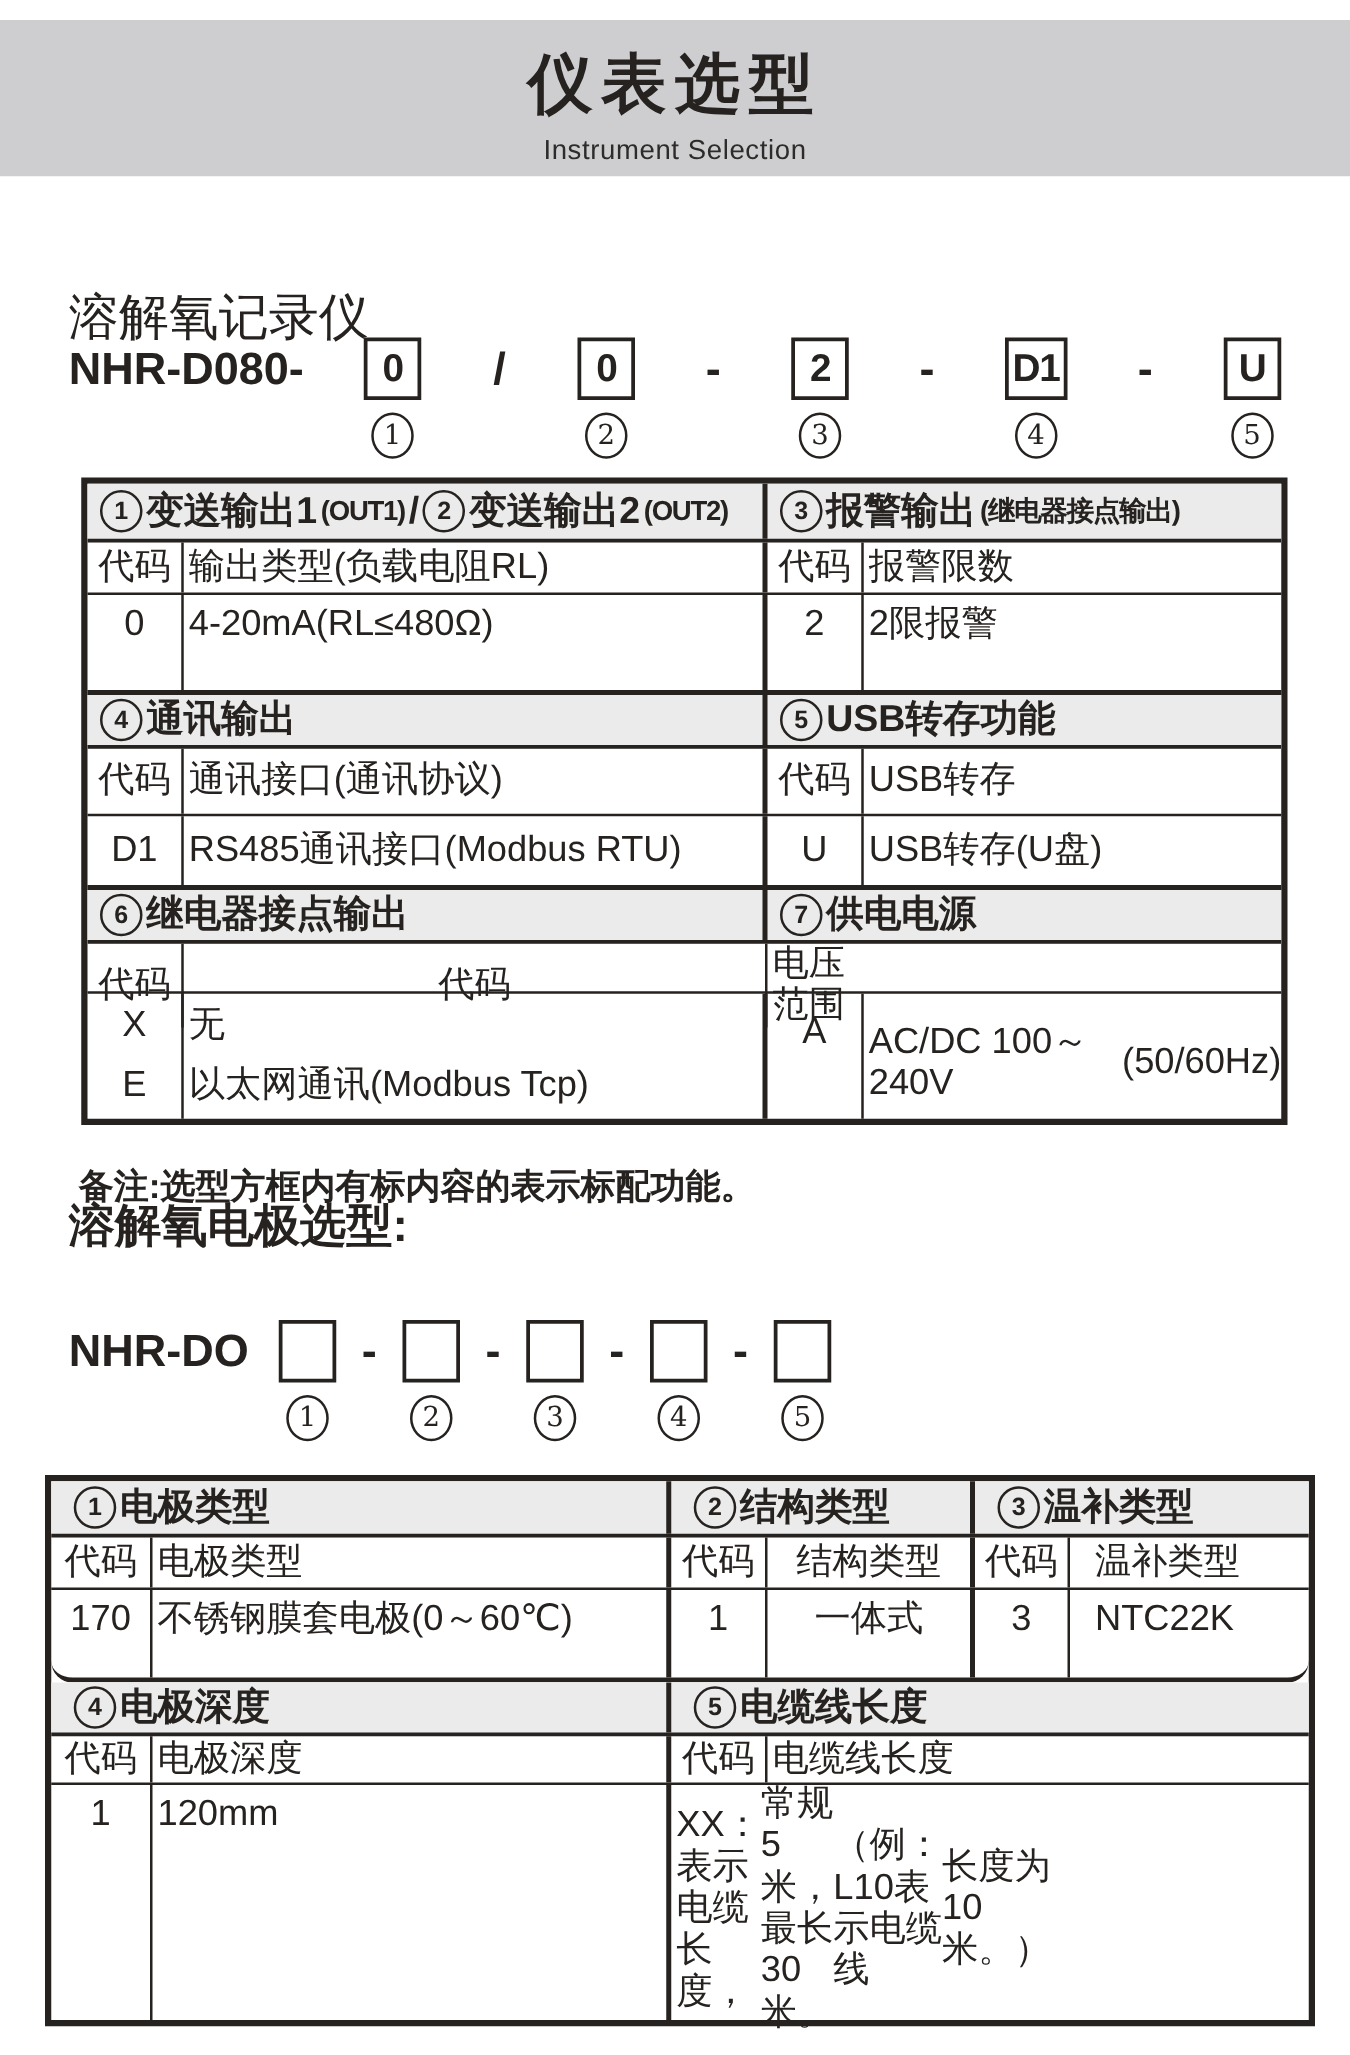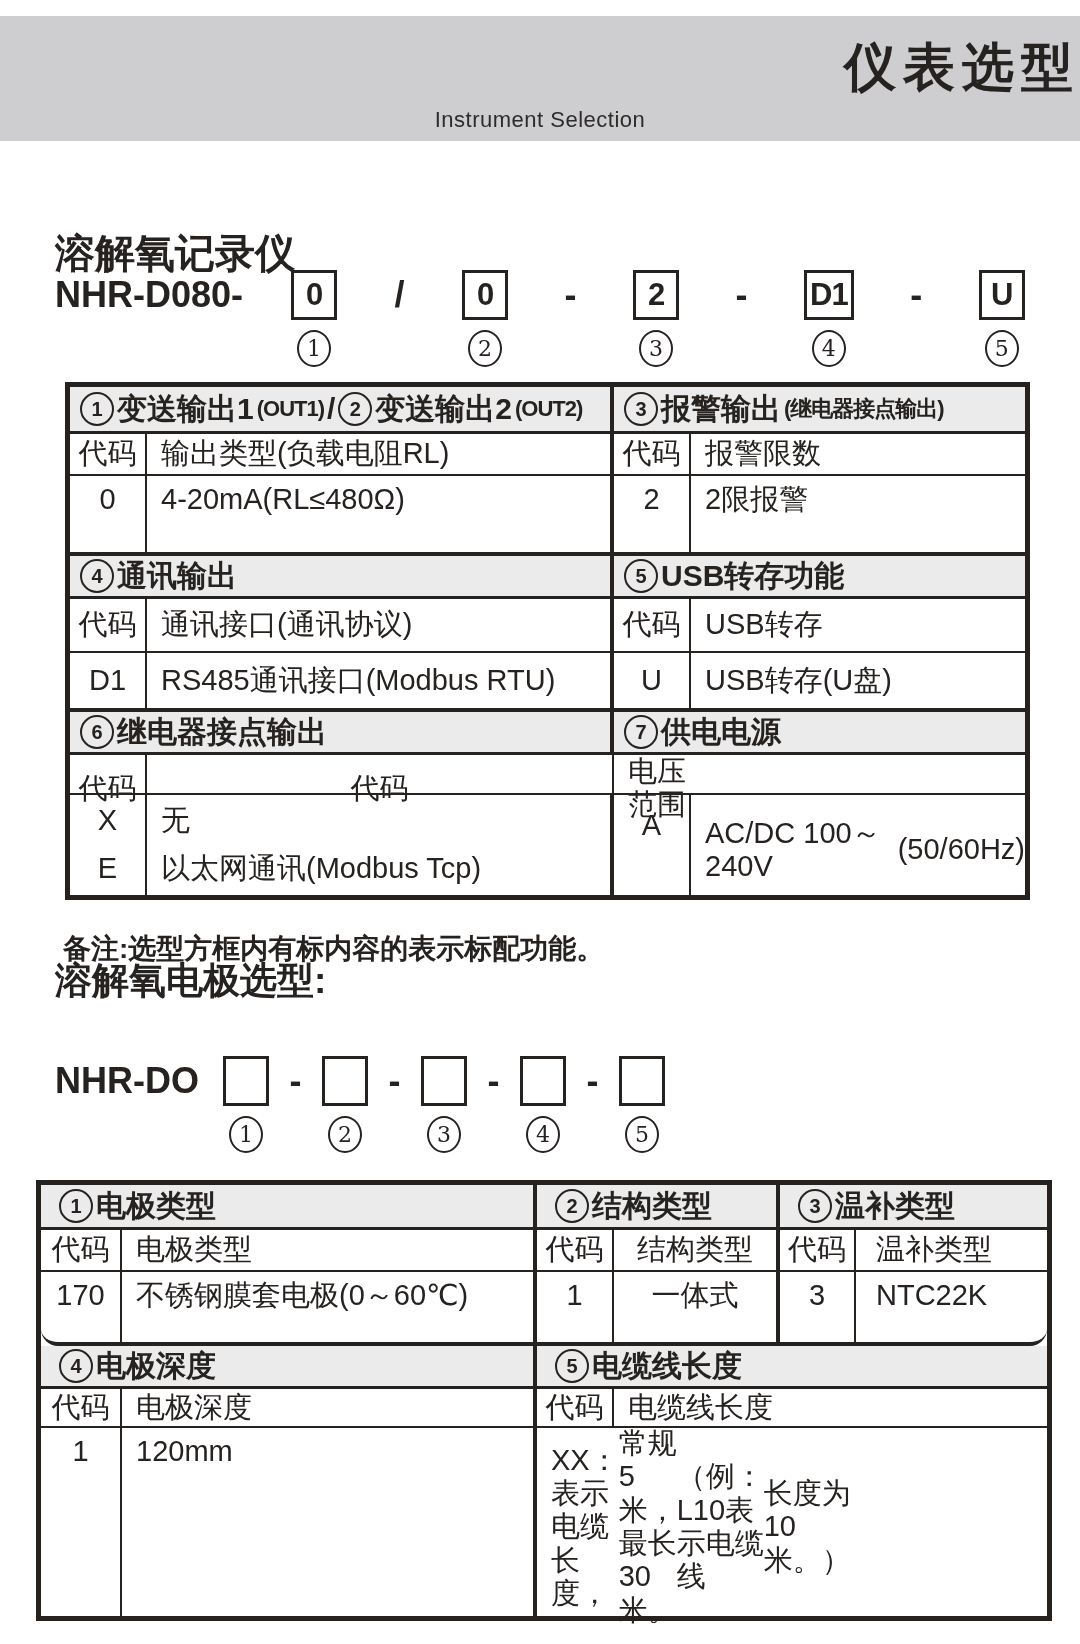--- a/index.html
+++ b/index.html
@@ -9,24 +9,24 @@
   }
   *{margin:0;padding:0;}
   html,body{background:#fff;}
   body{
     position:relative;width:1080px;height:1644px;
     font-family:"Liberation Sans","DejaVu Sans",sans-serif;
     color:var(--ink);overflow:hidden;
   }
   
   .banner{position:absolute;left:0;top:16px;width:1080px;height:125px;background:var(--banner);text-align:center;}
-  .banner-title{font-size:52px;font-weight:700;letter-spacing:7px;padding-top:17px;text-align:right;}
+  .banner-title{font-size:52px;font-weight:700;letter-spacing:7px;padding-top:17px;}
   .banner-sub{font-size:22px;font-weight:400;letter-spacing:.5px;margin-top:4px;color:#2e2b2b;}
   
-  .sec-title{position:absolute;left:55px;font-size:40px;font-weight:700;}
+  .sec-title{position:absolute;left:55px;font-size:40px;font-weight:400;}
   .sec-title.bold{font-weight:700;font-size:37px;}
   .note-line{position:absolute;left:63px;top:930px;font-size:28px;font-weight:700;}
   
   .model-line{position:absolute;left:55px;display:flex;align-items:flex-start;}
   .model-prefix{font-size:36px;font-weight:600;line-height:50px;margin-right:12px;white-space:nowrap;}
   .munit{display:flex;flex-direction:column;align-items:center;}
   .mbox{min-width:46px;height:50px;border:3px solid var(--ink);box-sizing:border-box;
         display:flex;align-items:center;justify-content:center;
         font-size:31px;font-weight:600;letter-spacing:-1px;padding:0 3px;background:#fff;}
   .msep{width:53px;height:50px;display:flex;align-items:center;justify-content:center;
@@ -52,21 +52,21 @@
   .cell{box-sizing:border-box;display:flex;align-items:center;font-size:29px;line-height:1.15;}
   .br2{border-right:2px solid var(--ink);}
   .br4{border-right:4px solid var(--ink);}
   .band-row{background:var(--band);}
   .band-cell{font-weight:700;font-size:30px;padding-left:10px;white-space:nowrap;gap:3px;}
   .band-cell.pad18{padding-left:18px;}
   .band-p{font-size:22px;letter-spacing:-1px;}
   .cn{display:inline-flex;width:30px;height:30px;border:2px solid var(--ink);border-radius:50%;
       align-items:center;justify-content:center;font-size:20px;font-weight:700;flex:none;}
   .code-cell{justify-content:center;text-align:center;}
-  .desc-cell{padding-left:14px;}
+  .desc-cell{padding-left:4px;}
   .center-cell{justify-content:center;padding-left:0;}
   .pad20{padding-left:20px;}
   .top{align-items:flex-start;padding-top:7px;}
   .stack{flex-direction:column;justify-content:flex-start;padding-top:2px;}
   .stack .ln{height:48px;display:flex;align-items:center;}
   .stack.left-lines{align-items:flex-start;}
   .ml{display:flex;flex-direction:row;padding-top:10px;}
   .ml .ln2{height:44px;display:flex;align-items:center;}
   .ml4 .ln2{height:45px;}
 </style>

